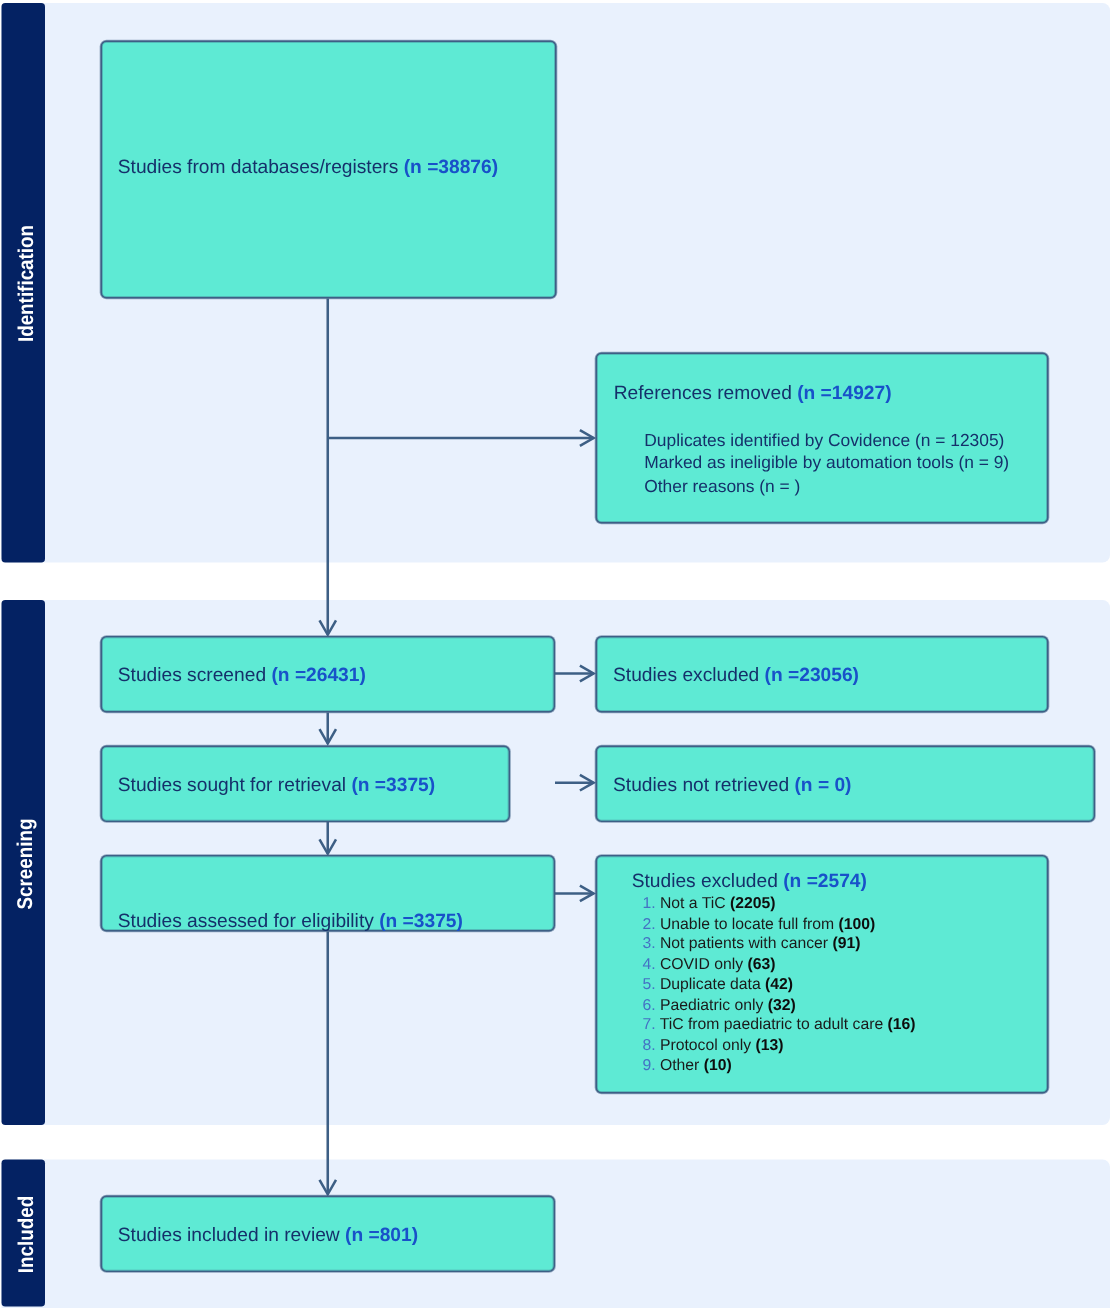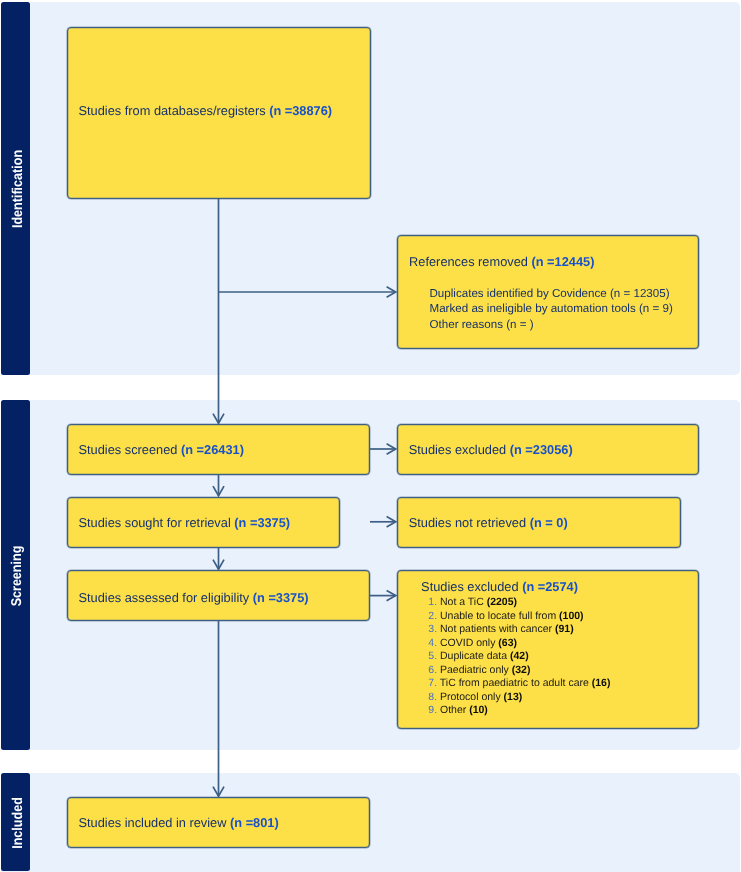--- a/index.html
+++ b/index.html
@@ -7,21 +7,21 @@
        font-family:"Liberation Sans",sans-serif;
        -webkit-font-smoothing:antialiased;text-rendering:geometricPrecision;}
   .stage{position:absolute;left:0;top:0;width:741px;height:872px;}
 
   .band{position:absolute;background:#e9f1fd;border-radius:5px;}
   .band-label{position:absolute;background:#042263;border-radius:2.5px;
               display:flex;align-items:center;justify-content:center;padding-left:4px;box-sizing:border-box;}
   .band-label b{display:block;transform:translateY(1px) rotate(-90deg) scaleX(0.885);white-space:nowrap;
                 color:#ffffff;font-size:14.2px;font-weight:bold;}
 
-  .nbox{position:absolute;background:#fde047;border:1px solid #3d5f85;box-shadow:0 0 0 0.55px rgba(61,95,133,0.52), inset 0 0 0 0.55px rgba(61,95,133,0.45);
+  .nbox{position:absolute;background:#5eead4;border:1px solid #3d5f85;box-shadow:0 0 0 0.55px rgba(61,95,133,0.52), inset 0 0 0 0.55px rgba(61,95,133,0.45);
         border-radius:4px;box-sizing:border-box;}
   .tline{position:absolute;font-size:12.8px;color:#15306a;white-space:nowrap;
          line-height:15.3px;}
   .accent{color:#1851c9;font-weight:bold;}
   .bk{font-weight:bold;}
   .subitem{font-size:11.6px;}
   .reason{font-size:10.5px;color:#1a1a1a;line-height:13.55px;}
   .reason .num{color:#4472c4;}
   .reason .bk{color:#0d0d0d;font-weight:bold;}
   svg.links{position:absolute;left:0;top:0;width:741px;height:872px;}
@@ -68,21 +68,21 @@
   </svg>
 
   <div class="nbox" style="left:66.5px;top:26.5px;width:304px;height:172px;">
     <div class="tline" style="left:11px;top:75.9px;">
       <span>Studies from databases/registers </span><span class="accent">(n =38876)</span>
     </div>
   </div>
 
   <div class="nbox" style="left:396.5px;top:235px;width:302.5px;height:113.5px;">
     <div class="tline" style="left:11.6px;top:17.8px;">
-      <span>References removed </span><span class="accent">(n =12445)</span>
+      <span>References removed </span><span class="accent">(n =14927)</span>
     </div>
     <div class="tline subitem" style="left:32px;top:49.7px;">Duplicates identified by Covidence (n = 12305)</div>
     <div class="tline subitem" style="left:32px;top:65.2px;">Marked as ineligible by automation tools (n = 9)</div>
     <div class="tline subitem" style="left:32px;top:80.7px;">Other reasons (n = )</div>
   </div>
 
   <div class="nbox" style="left:66.5px;top:423.5px;width:303px;height:51px;">
     <div class="tline" style="left:11px;top:17.2px;">
       <span>Studies screened </span><span class="accent">(n =26431)</span>
     </div>
@@ -93,28 +93,28 @@
       <span>Studies excluded </span><span class="accent">(n =23056)</span>
     </div>
   </div>
 
   <div class="nbox" style="left:66.5px;top:496.5px;width:273px;height:51px;">
     <div class="tline" style="left:11px;top:17.2px;">
       <span>Studies sought for retrieval </span><span class="accent">(n =3375)</span>
     </div>
   </div>
 
-  <div class="nbox" style="left:396.5px;top:496.5px;width:284px;height:51px;">
+  <div class="nbox" style="left:396.5px;top:496.5px;width:333px;height:51px;">
     <div class="tline" style="left:11.2px;top:17.2px;">
       <span>Studies not retrieved </span><span class="accent">(n = 0)</span>
     </div>
   </div>
 
   <div class="nbox" style="left:66.5px;top:570px;width:303px;height:50.5px;">
-    <div class="tline" style="left:11px;top:19px;">
+    <div class="tline" style="left:11px;top:35px;">
       <span>Studies assessed for eligibility </span><span class="accent">(n =3375)</span>
     </div>
   </div>
 
   <div class="nbox" style="left:396.5px;top:570px;width:302.5px;height:158.5px;">
     <div class="tline" style="left:11.6px;top:7.8px;margin-left:12px;">
       <span>Studies excluded </span><span class="accent">(n =2574)</span>
     </div>
     <div class="tline reason" style="left:30.8px;top:25.00px;text-align:right;">
       <span class="num">1.</span>

